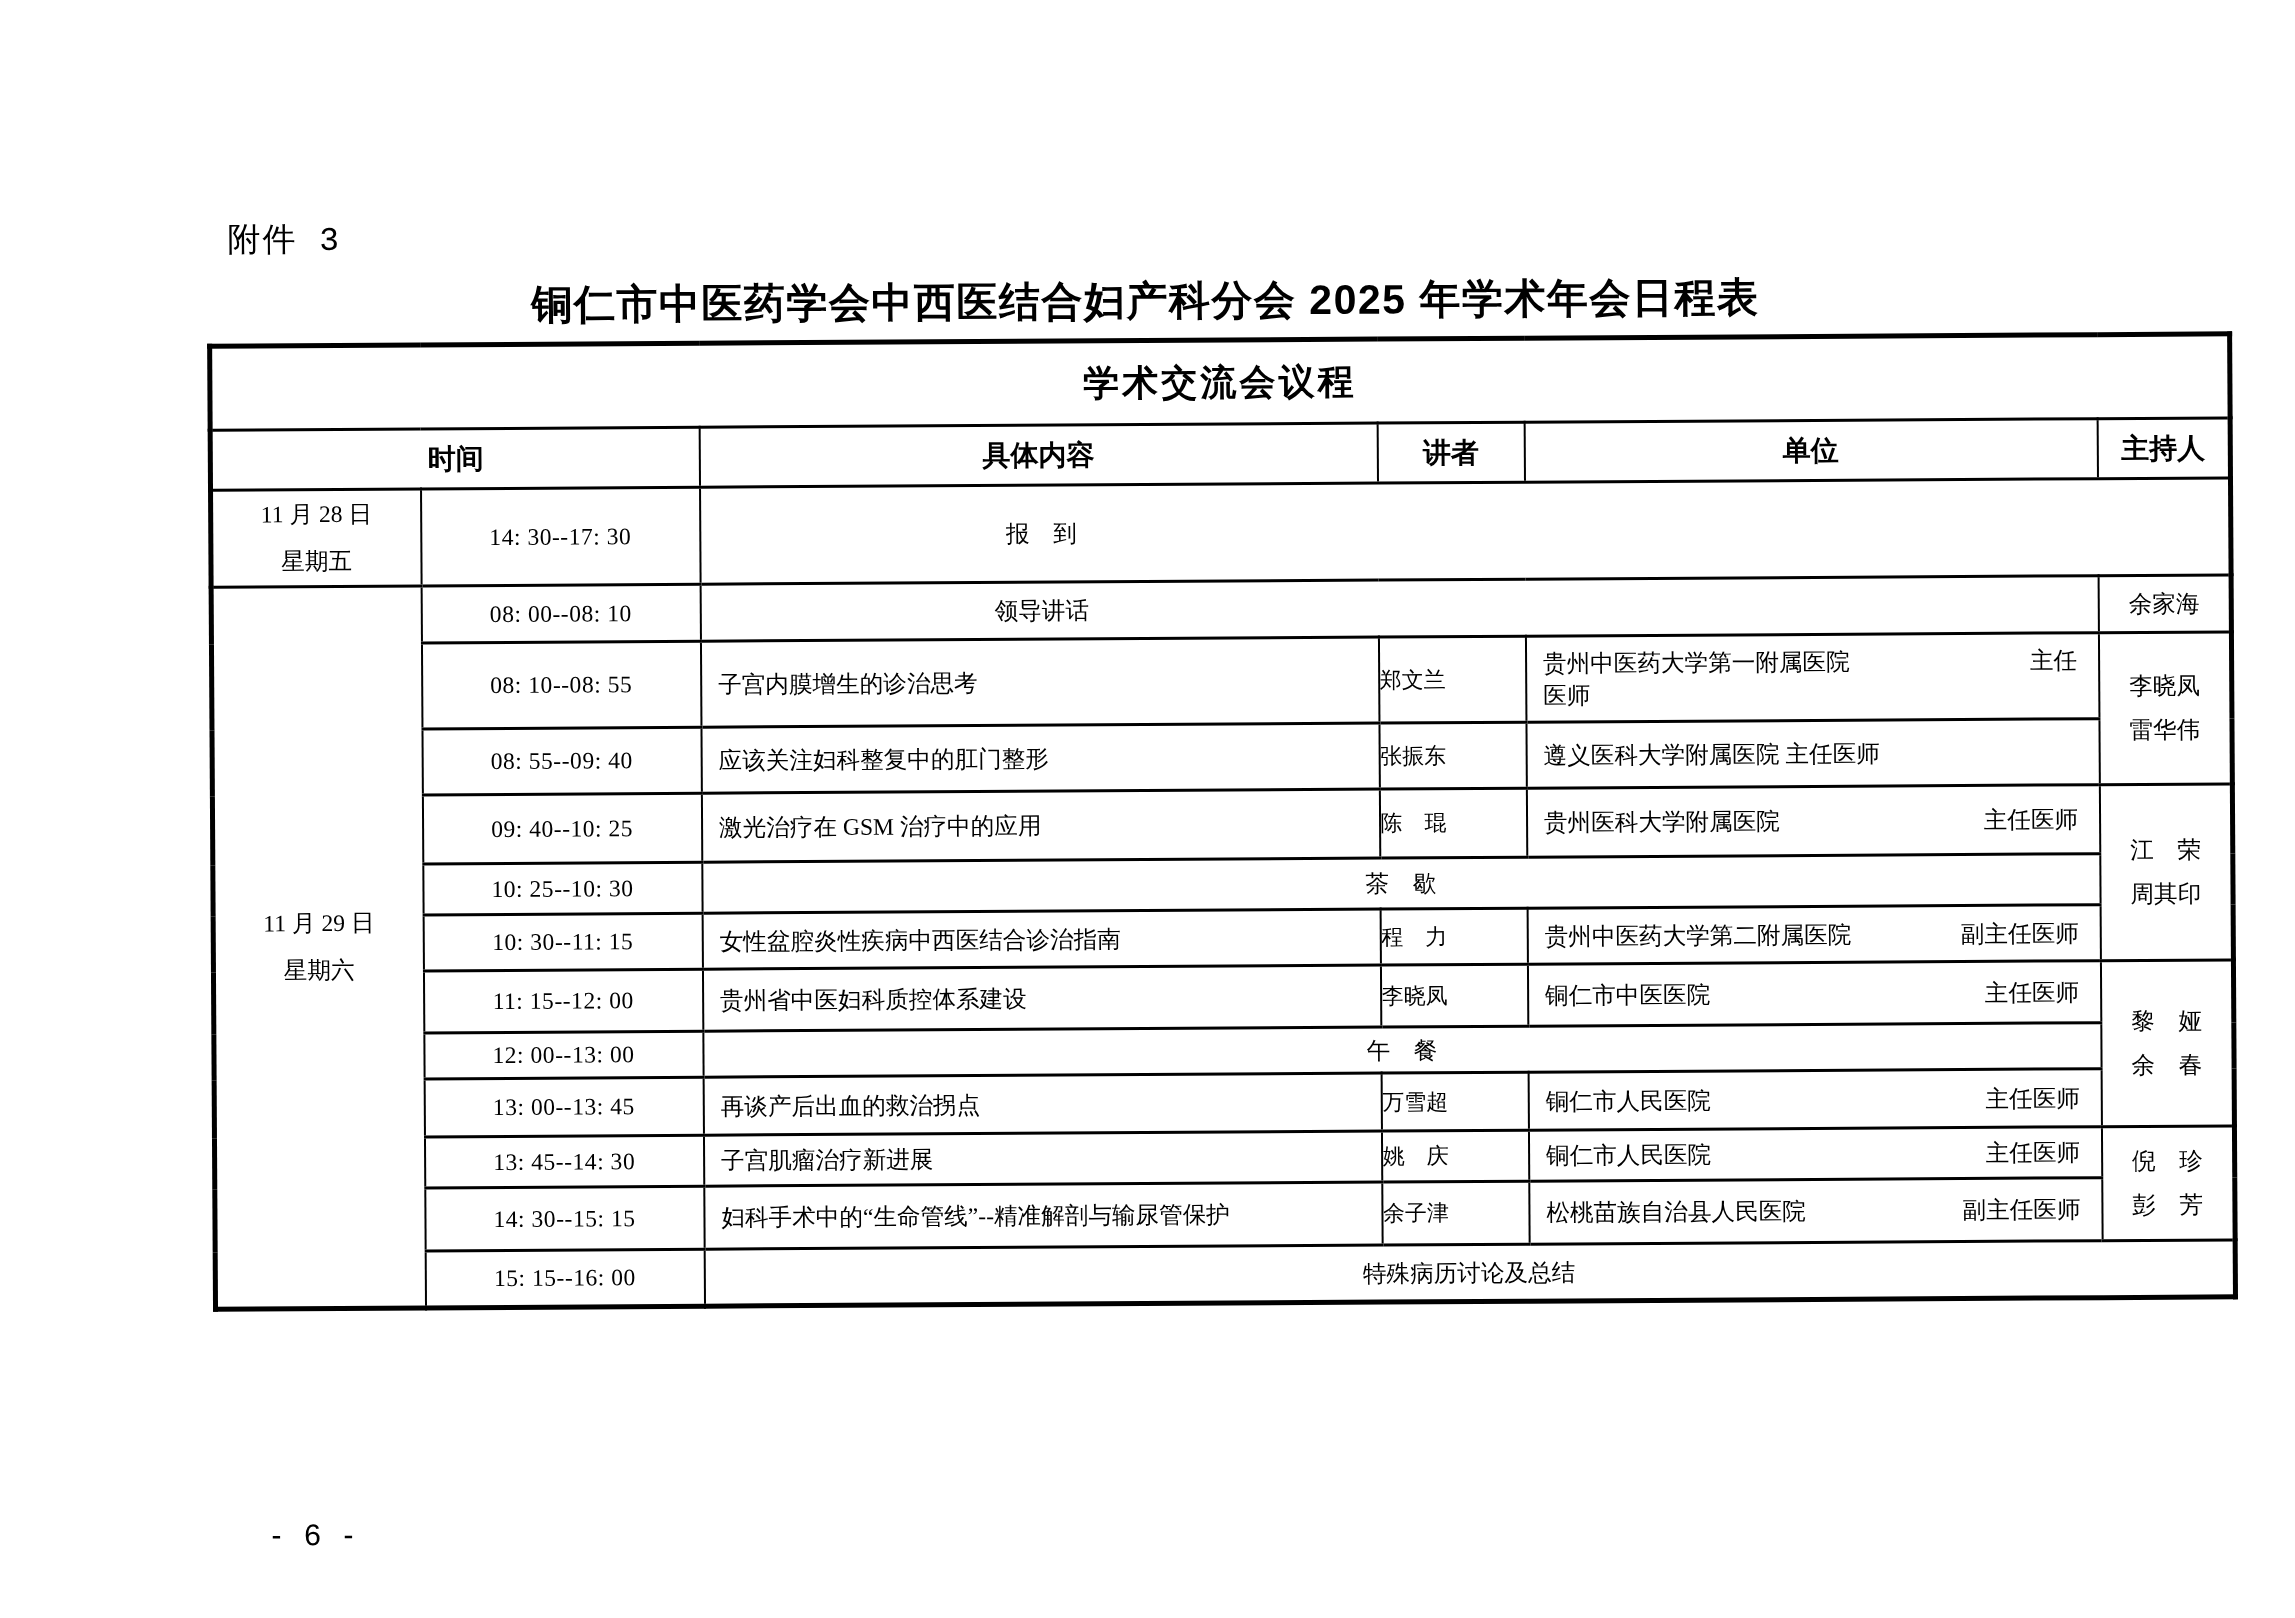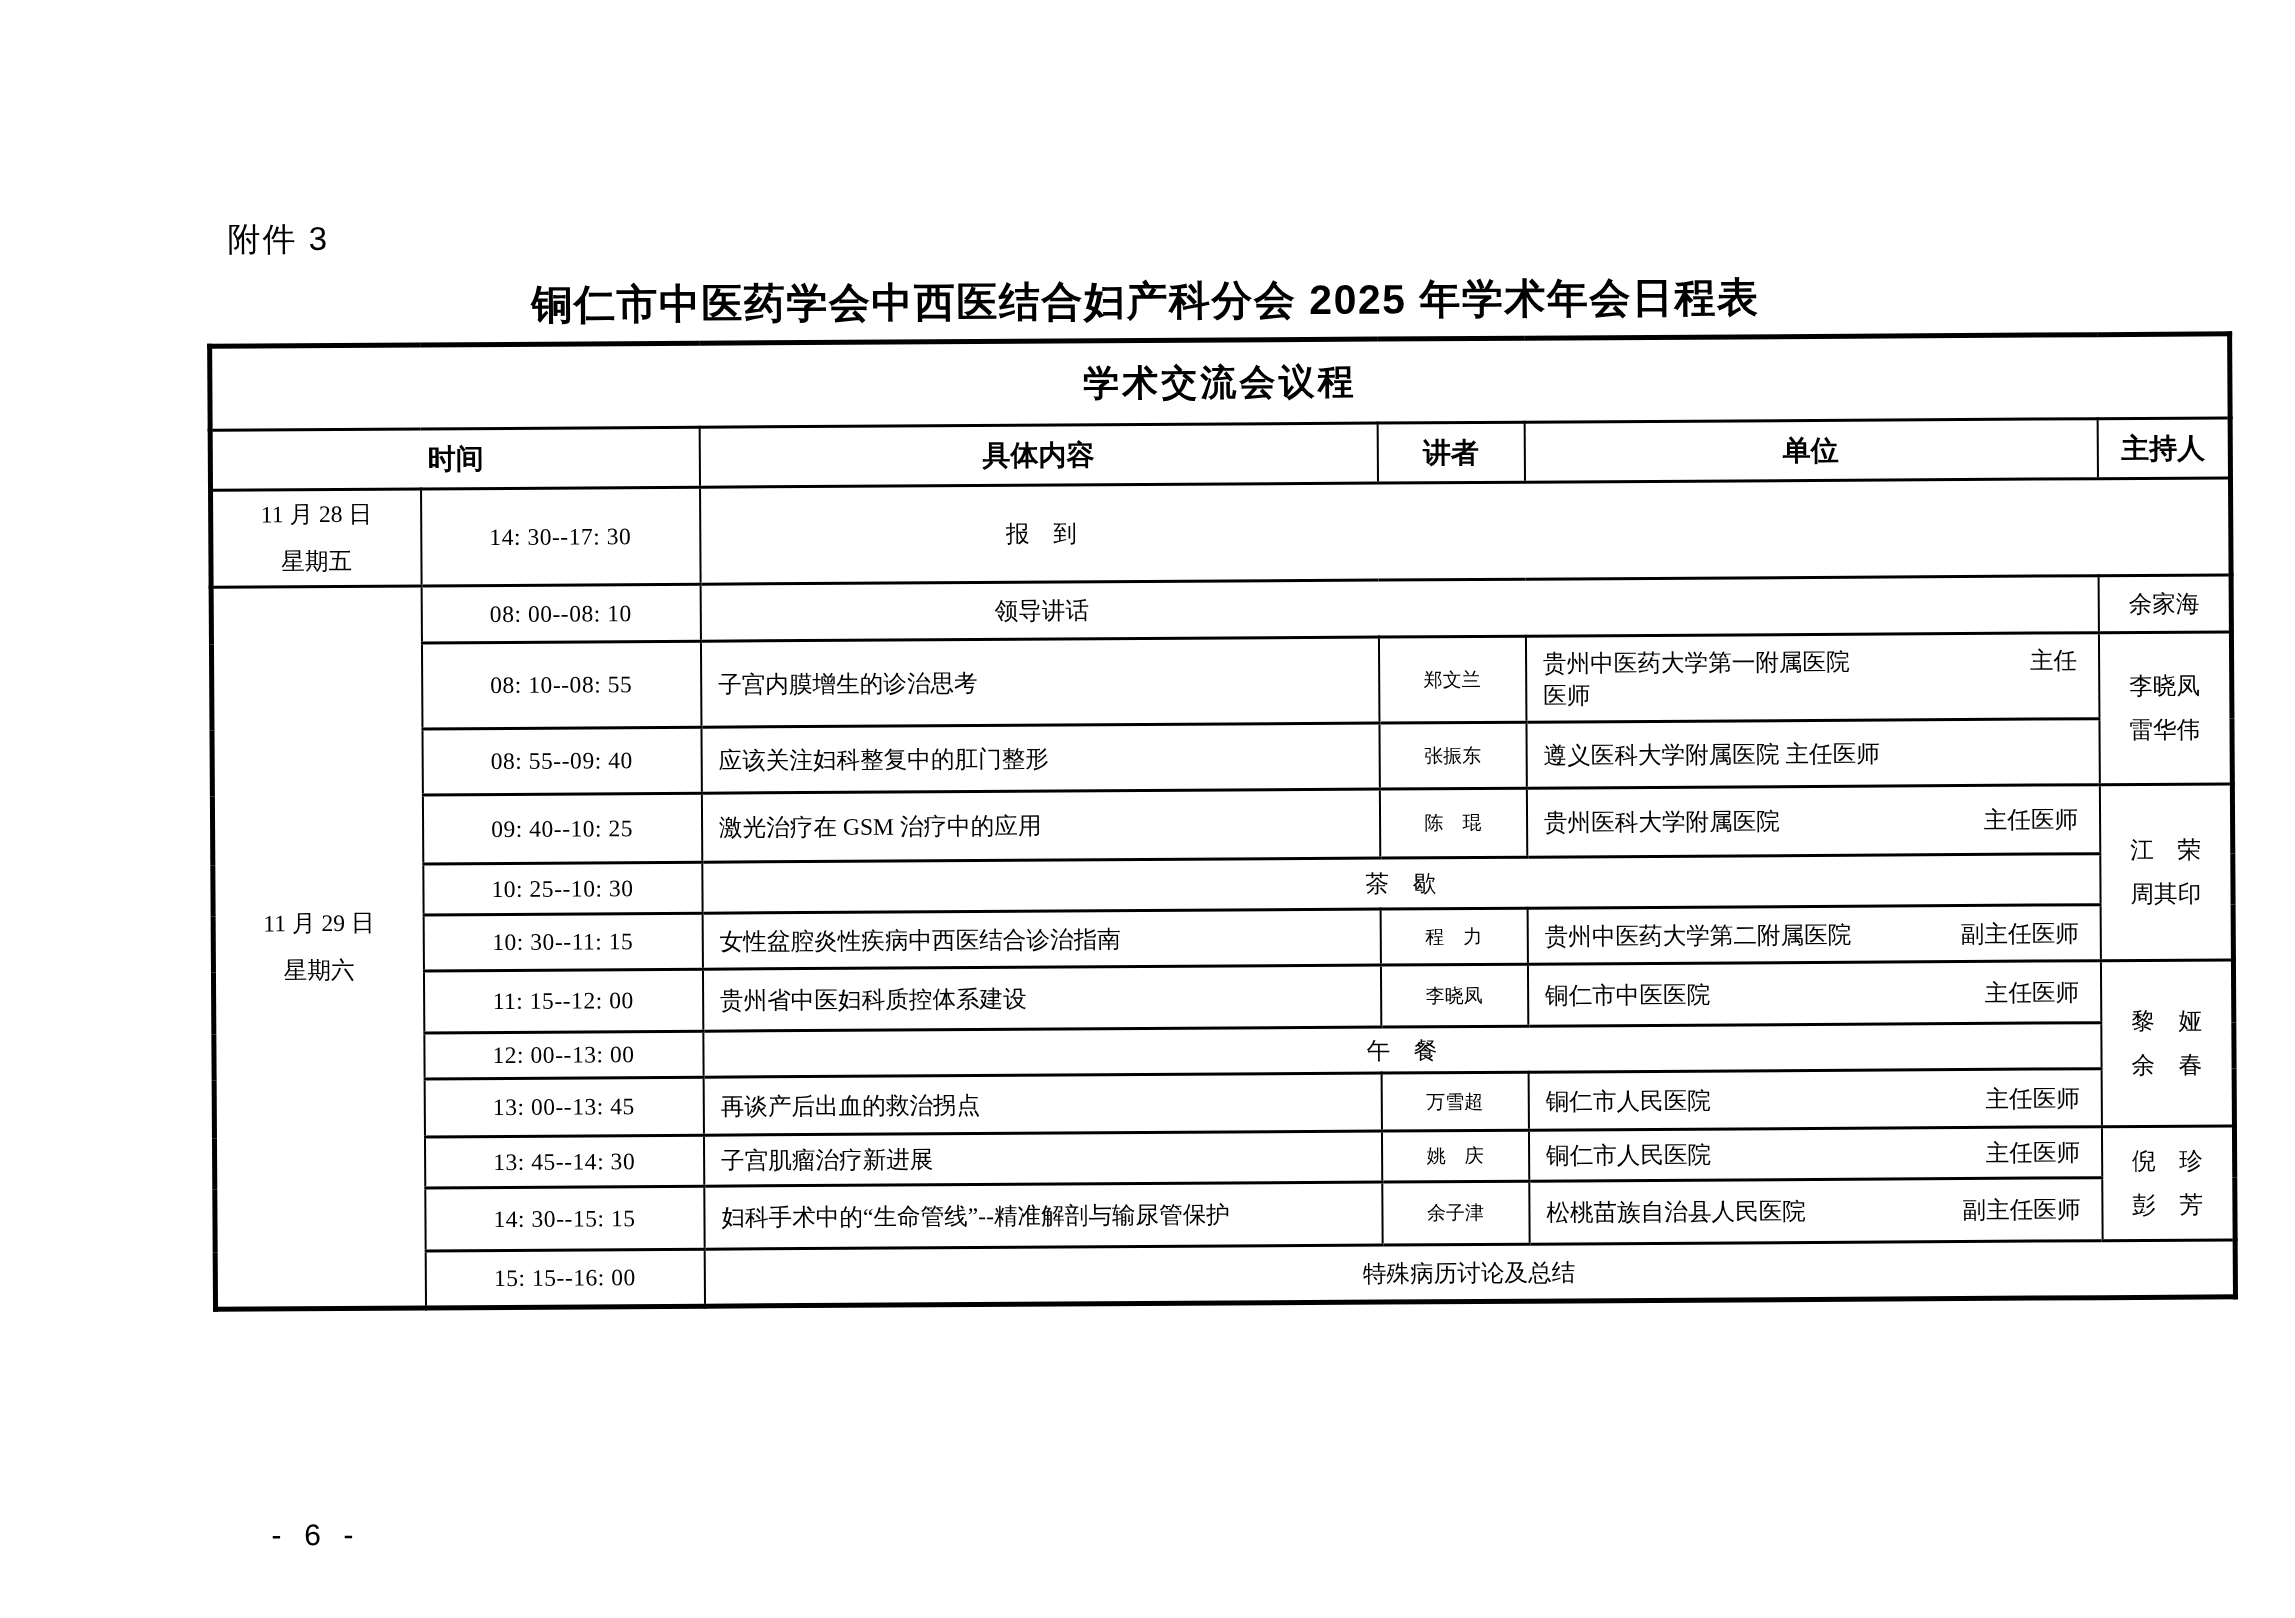--- a/index.html
+++ b/index.html
@@ -1,41 +1,41 @@
 <!DOCTYPE html>
 <html style="font-size:8.2px"><head>
 <meta charset="utf-8">
 <style>
   html,body{margin:0;padding:0;background:#ffffff;}
   body{width:2295px;height:1618px;position:relative;overflow:hidden;
        color:#000;font-family:"Liberation Serif","DejaVu Serif",serif;}
   .sheet{position:absolute;left:0;top:0;width:2295px;height:1618px;
          transform:rotate(-0.35deg);transform-origin:50% 40%;}
   .attachment{position:absolute;left:230px;top:212px;font-size:33px;
-        font-family:Liberation Sans, sans-serif;font-weight:500;letter-spacing:2px;}
+        font-family:Liberation Mono, monospace;font-weight:500;letter-spacing:2px;}
   .doc-title{position:absolute;left:0;top:274px;width:100%;text-align:center;
         font-size:41px;font-weight:bold;letter-spacing:1.5px;
         font-family:"Liberation Sans","DejaVu Sans",sans-serif;}
   table.schedule{position:absolute;left:209px;top:338px;width:2022px;
         border-collapse:collapse;table-layout:fixed;border:5.1px solid #000;}
   td{border-style:solid;border-color:#000;
      border-top-width:3.6px;border-bottom-width:3.6px;
      border-left-width:2.6px;border-right-width:2.6px;
      padding:0;overflow:hidden;}
   tr.tbl-title-row td{font-size:36px;font-weight:bold;text-align:center;
      letter-spacing:3.1px;font-family:"Liberation Sans","DejaVu Sans",sans-serif;}
   tr.hdr-row td{font-size:28px;font-weight:bold;text-align:center;
      font-family:"Liberation Sans","DejaVu Sans",sans-serif;}
   .date-cell{text-align:center;font-size:23.6px;line-height:2.0;}
   .time-cell{text-align:center;font-size:23.6px;letter-spacing:0.5px;white-space:nowrap;}
   .content-cell{font-size:23.6px;text-align:left;padding-left:16.4px;}
   .span-cell{font-size:23.6px;text-align:left;}
   .center-first{display:inline-block;width:681px;text-align:center;}
   .center-span{text-align:center;}
-  .speaker-cell{text-align:center;font-size:19px;}
+  .speaker-cell{font-size:22px;}
   .unit-cell{font-size:23.6px;}
   .unit-flex{display:flex;justify-content:space-between;padding:0 20.5px 0 16.4px;}
   .unit-line2{padding-left:16.4px;}
   .host-cell{text-align:center;font-size:23.6px;line-height:1.85;}
   .page-number{position:absolute;left:266px;top:1513px;font-size:30px;
      letter-spacing:7.2px;font-family:"Liberation Sans","DejaVu Sans",sans-serif;}
 </style>
 </head>
 <body>
 

